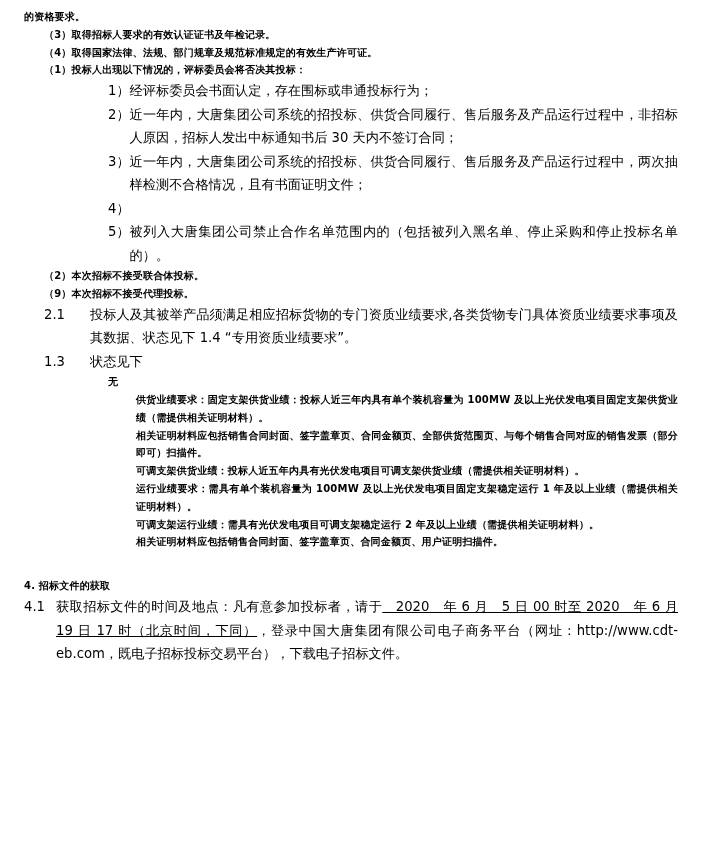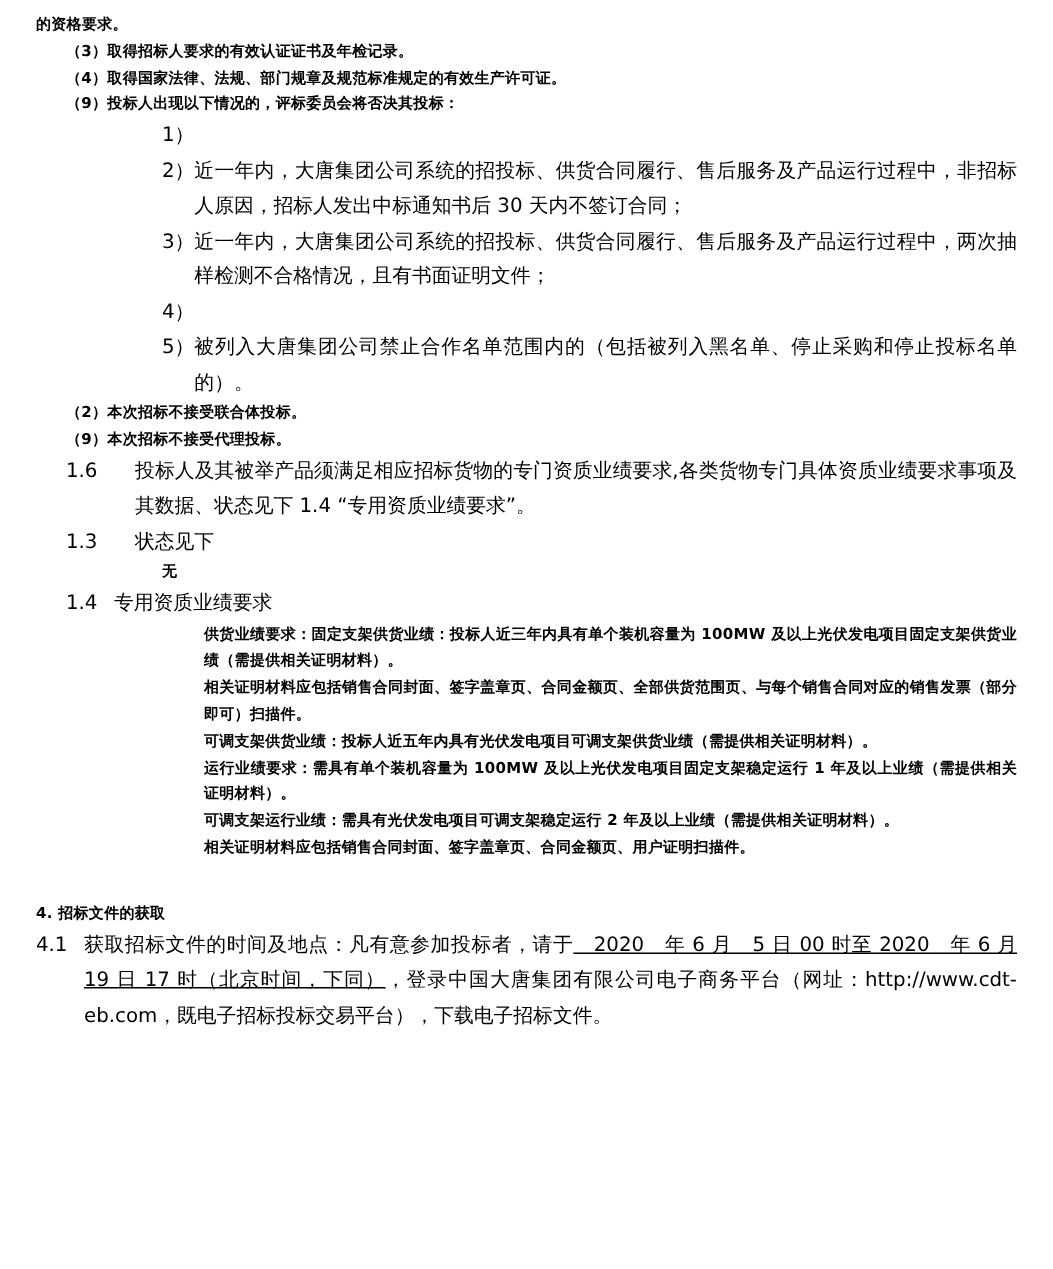--- a/index.html
+++ b/index.html
@@ -65,24 +65,25 @@
 </style>
 </head>
 <body>
 
 <div class="page">
   <div class="doc">
 
     <p class="ind0">的资格要求。</p>
     <p class="ind1">（3）取得招标人要求的有效认证证书及年检记录。</p>
     <p class="ind1">（4）取得国家法律、法规、部门规章及规范标准规定的有效生产许可证。</p>
-    <p class="ind1">（9）投标人出现以下情况的，评标委员会将否决其投标：</p>
+    <p class="ind1">（1）投标人出现以下情况的，评标委员会将否决其投标：</p>
 
     <div class="row" style="padding-left:84px;">
       <span class="marker">1）</span>
+      <span class="body">经评标委员会书面认定，存在围标或串通投标行为；</span>
     </div>
     <div class="row" style="padding-left:84px;">
       <span class="marker">2）</span>
       <span class="body">近一年内，大唐集团公司系统的招投标、供货合同履行、售后服务及产品运行过程中，非招标人原因，招标人发出中标通知书后 30 天内不签订合同；</span>
     </div>
     <div class="row" style="padding-left:84px;">
       <span class="marker">3）</span>
       <span class="body">近一年内，大唐集团公司系统的招投标、供货合同履行、售后服务及产品运行过程中，两次抽样检测不合格情况，且有书面证明文件；</span>
     </div>
     <div class="row" style="padding-left:84px;">
@@ -90,34 +91,30 @@
     </div>
     <div class="row" style="padding-left:84px;">
       <span class="marker">5）</span>
       <span class="body">被列入大唐集团公司禁止合作名单范围内的（包括被列入黑名单、停止采购和停止投标名单的）。</span>
     </div>
 
     <p class="ind1">（2）本次招标不接受联合体投标。</p>
     <p class="ind1">（9）本次招标不接受代理投标。</p>
 
     <div class="row" style="padding-left:20px;">
-      <span class="marker" style="width:46px;">1.6</span>
+      <span class="marker" style="width:46px;">2.1</span>
       <span class="body">投标人及其被举产品须满足相应招标货物的专门资质业绩要求,各类货物专门具体资质业绩要求事项及其数据、状态见下 1.4 “专用资质业绩要求”。</span>
     </div>
 
     <div class="row" style="padding-left:20px;">
       <span class="marker" style="width:46px;">1.3</span>
       <span class="body">状态见下</span>
     </div>
     <p class="ind3">无</p>
 
-    <div class="row" style="padding-left:20px;">
-      <span class="marker" style="width:32px;">1.4</span>
-      <span class="body">专用资质业绩要求</span>
-    </div>
 
     <p class="ind4">供货业绩要求：固定支架供货业绩：投标人近三年内具有单个装机容量为 100MW 及以上光伏发电项目固定支架供货业绩（需提供相关证明材料）。</p>
     <p class="ind4">相关证明材料应包括销售合同封面、签字盖章页、合同金额页、全部供货范围页、与每个销售合同对应的销售发票（部分即可）扫描件。</p>
     <p class="ind4">可调支架供货业绩：投标人近五年内具有光伏发电项目可调支架供货业绩（需提供相关证明材料）。</p>
     <p class="ind4">运行业绩要求：需具有单个装机容量为 100MW 及以上光伏发电项目固定支架稳定运行 1 年及以上业绩（需提供相关证明材料）。</p>
     <p class="ind4">可调支架运行业绩：需具有光伏发电项目可调支架稳定运行 2 年及以上业绩（需提供相关证明材料）。</p>
     <p class="ind4">相关证明材料应包括销售合同封面、签字盖章页、合同金额页、用户证明扫描件。</p>
 
     <div class="blank-lg"></div>
 

